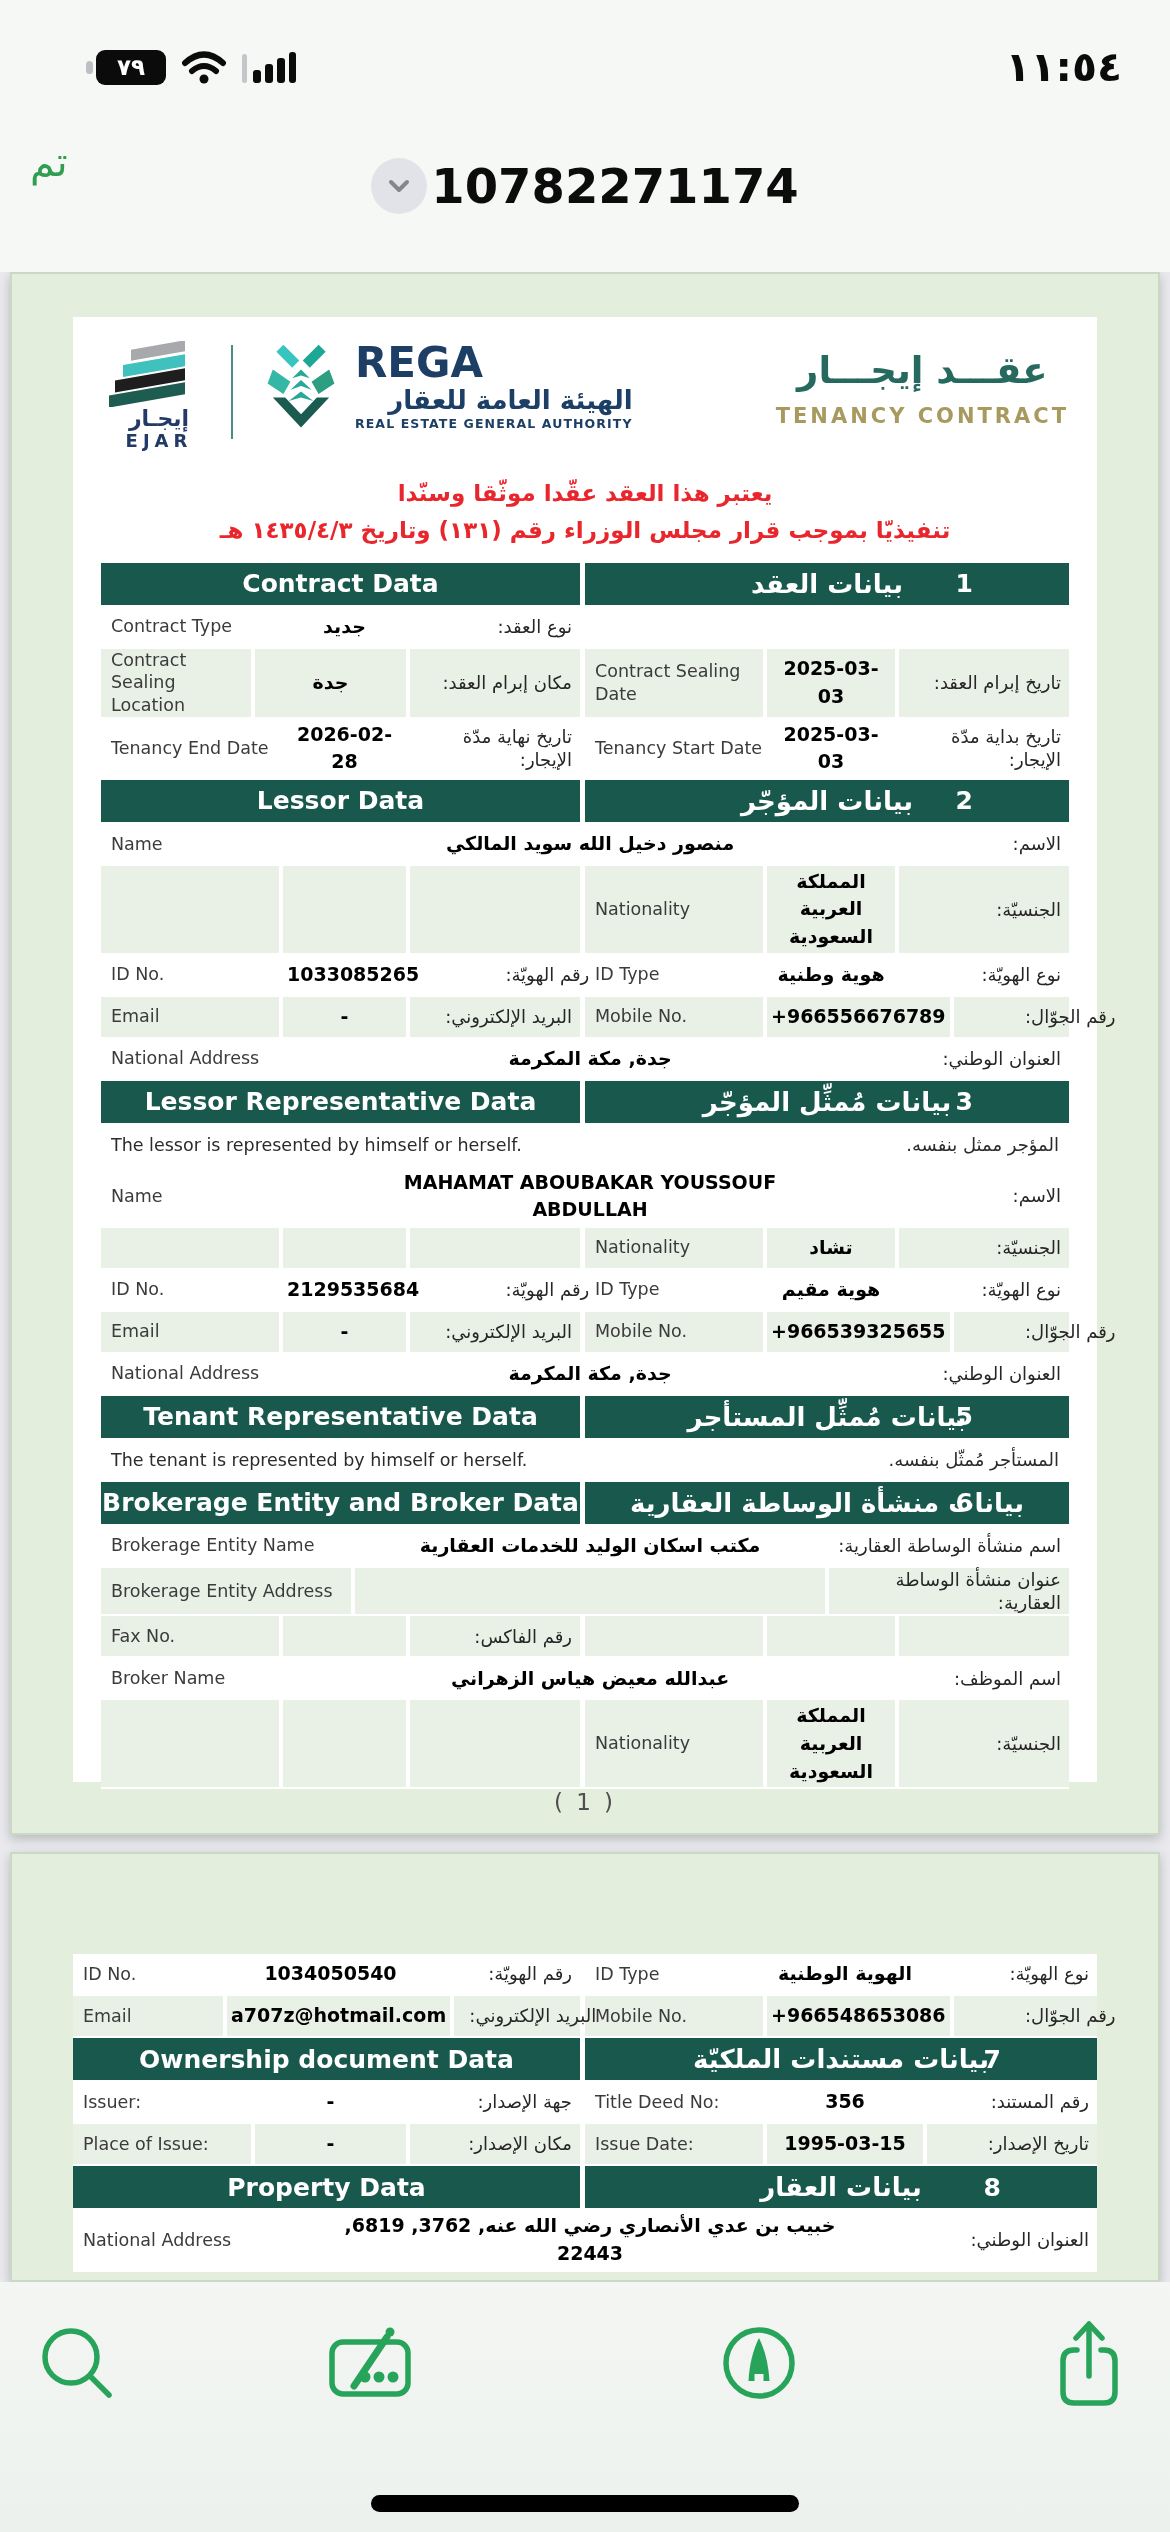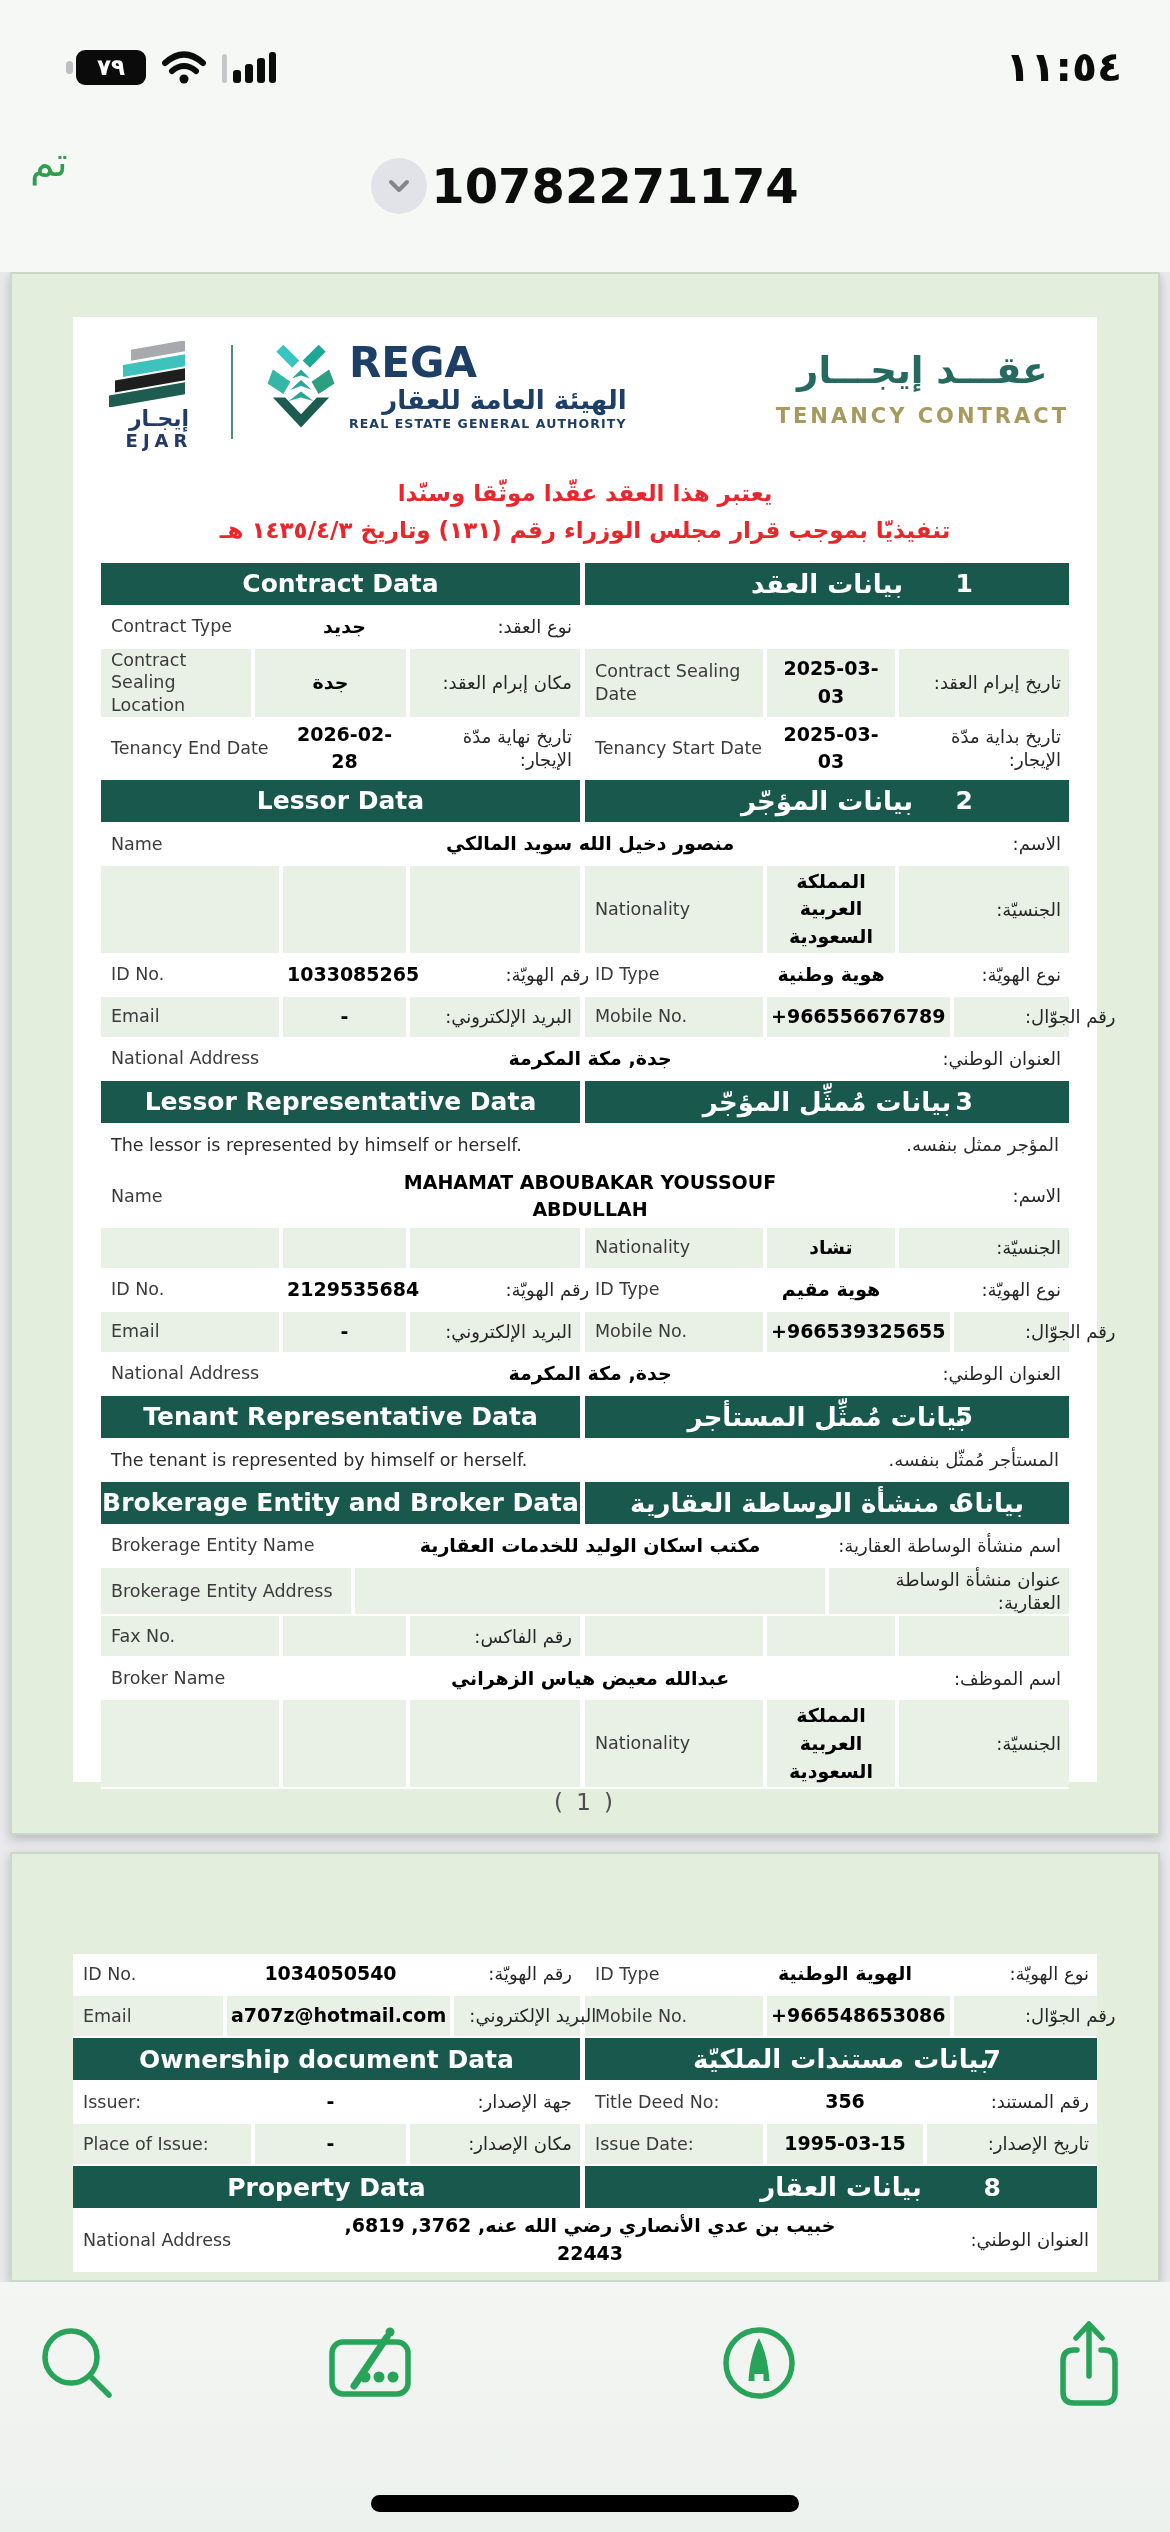--- a/index.html
+++ b/index.html
@@ -1,19 +1,19 @@
 <!DOCTYPE html>
 <html><head>
 <meta charset="utf-8">
 <style>
 *{margin:0;padding:0;box-sizing:border-box}
 html,body{width:1170px;height:2532px}
 body{font-family:"DejaVu Sans",sans-serif;background:#f6f8f5;position:relative;overflow:hidden}
 
-.status{height:100px;display:flex;justify-content:space-between;align-items:center;padding:34px 48px 0 76px}
+.status{height:100px;display:flex;justify-content:space-between;align-items:center;padding:34px 48px 0 96px}
 .sicons{display:flex;align-items:center;gap:16px}
 .batt{position:relative;width:70px;height:35px;background:#0b0b0b;border-radius:9px;color:#fff;display:flex;align-items:center;justify-content:center;font-size:23px;font-weight:bold;direction:rtl}
 .batt:before{content:"";position:absolute;left:-10px;top:11px;width:7px;height:13px;background:#bfbfc3;border-radius:4px}
 .time{font-size:41px;font-weight:700;color:#0b0b0b;direction:rtl;letter-spacing:1px}
 
 .nav{height:172px;display:flex;align-items:center;justify-content:center;gap:4px;position:relative}
 .done{position:absolute;left:30px;top:42px;color:#2f9e4f;font-size:40px;line-height:1;background:none;border:none;font-family:inherit}
 .chev{width:56px;height:56px;border-radius:50%;background:#e2e3e8;display:flex;align-items:center;justify-content:center;border:none}
 .title{font-size:48px;font-weight:700;color:#0c0c0c}
 
@@ -22,21 +22,21 @@
 .p1{height:1563px;padding:43px 61px 0}
 .p2{margin-top:17px;height:430px;padding:100px 61px 0}
 .content{background:#fff}
 .p1>.content{height:1465px;padding:24px 28px 6px;display:flex;flex-direction:column}
 
 .dochead{display:flex;align-items:flex-start}
 .ejar{width:116px;text-align:center;flex:none}
 .ej-ar{color:#223a66;font-weight:700;font-size:22px;line-height:1.1}
 .ej-en{color:#223a66;font-weight:700;font-size:18px;letter-spacing:5px;line-height:1.1}
 .vline{width:2px;height:94px;background:#4b8d7f;margin:4px 24px 0 14px;flex:none}
-.rega{display:flex;gap:4px;align-items:center}
+.rega{display:flex;gap:10px;align-items:center}
 .rega-name{font-size:42px;font-weight:700;color:#1d3f66;line-height:1}
 .rega-ar{font-size:26px;color:#1d3f66;font-weight:700;direction:rtl;line-height:1.25}
 .rega-en{font-size:12.5px;color:#1d3f66;letter-spacing:1.1px;font-weight:600;line-height:1.3}
 .ctitle{margin-left:auto;text-align:center;padding-top:10px}
 .ct-ar{color:#26695f;font-size:37px;font-weight:700;direction:rtl;line-height:1.1}
 .ct-en{color:#a89a5e;font-size:21px;font-weight:700;letter-spacing:3px;margin-top:12px}
 .notice{margin-top:24px;text-align:center;color:#e8262c;font-size:23px;font-weight:700;direction:rtl;line-height:1.6}
 
 .tbl{margin-top:14px}
 .sec{display:flex;height:44px;background:#19594d;border-bottom:2px solid #fff}

